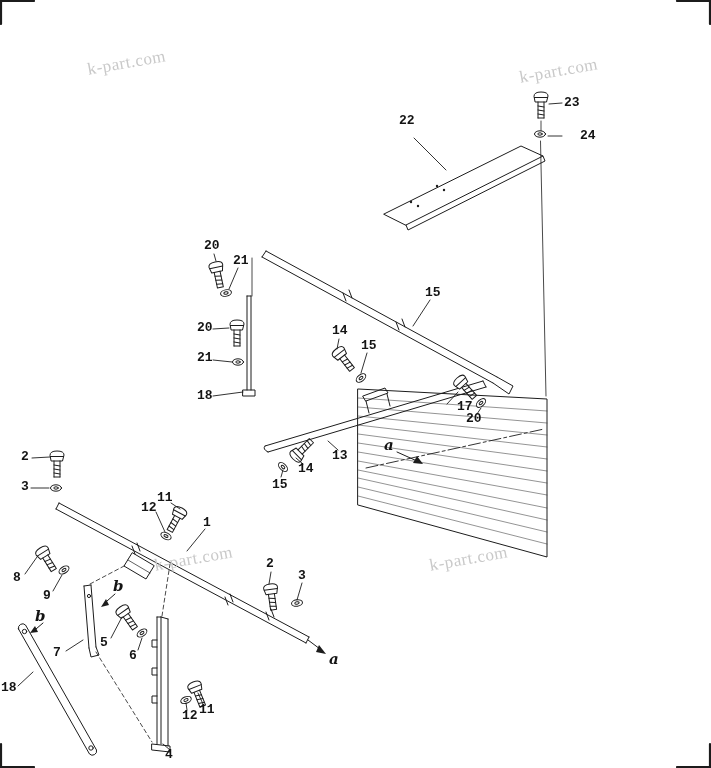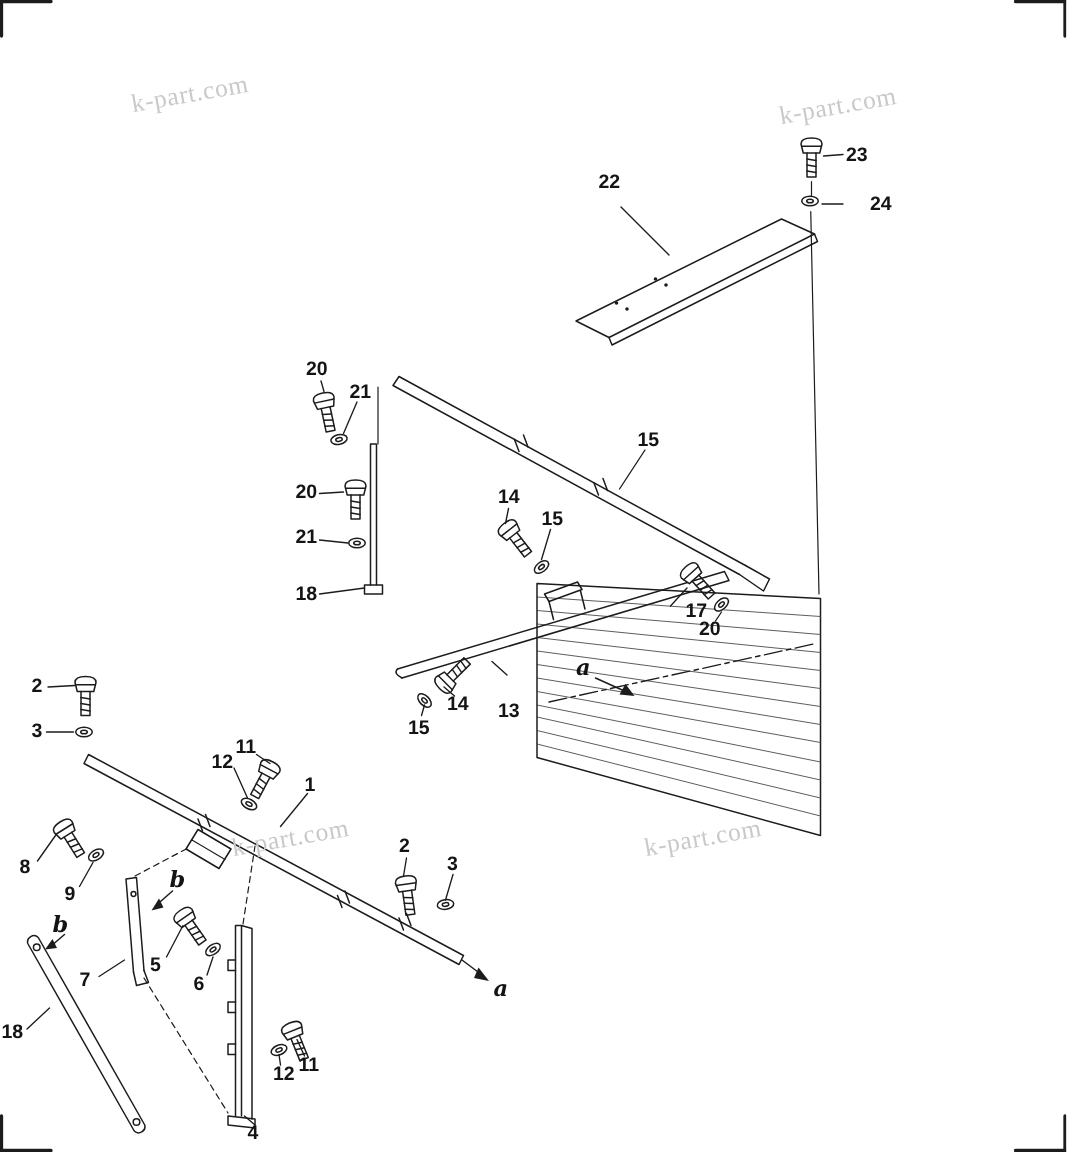--- a/index.html
+++ b/index.html
@@ -8,21 +8,21 @@
     font-family:"DejaVu Serif",serif;
   }
   #stage svg{position:absolute;left:0;top:0;}
   .wm{
     position:absolute;color:#c9c9c9;font-size:17px;letter-spacing:.5px;white-space:nowrap;
     font-family:"Liberation Serif",serif;transform:rotate(-10deg);transform-origin:left top;
     user-select:none;
   }
   .callout{
     position:absolute;font-weight:700;font-size:13px;color:#141414;line-height:1;
-    font-family:Liberation Sans, sans-serif;
+    font-family:Liberation Mono, monospace;
   }
   .viewletter{
     position:absolute;font-weight:700;font-style:italic;font-size:15px;color:#141414;line-height:1;
     font-family:"DejaVu Serif",serif;
   }
 </style>
 </head>
 <body>
 
 <div id="stage">
@@ -174,21 +174,21 @@
   <span class="callout" style="left:204px;top:239px">20</span>
   <span class="callout" style="left:233px;top:254px">21</span>
   <span class="callout" style="left:425px;top:286px">15</span>
   <span class="callout" style="left:332px;top:324px">14</span>
   <span class="callout" style="left:361px;top:339px">15</span>
   <span class="callout" style="left:197px;top:321px">20</span>
   <span class="callout" style="left:197px;top:351px">21</span>
   <span class="callout" style="left:197px;top:389px">18</span>
   <span class="callout" style="left:457px;top:400px">17</span>
   <span class="callout" style="left:466px;top:412px">20</span>
-  <span class="callout" style="left:332px;top:467px">13</span>
+  <span class="callout" style="left:332px;top:449px">13</span>
   <span class="callout" style="left:21px;top:450px">2</span>
   <span class="callout" style="left:21px;top:480px">3</span>
   <span class="callout" style="left:272px;top:478px">15</span>
   <span class="callout" style="left:298px;top:462px">14</span>
   <span class="callout" style="left:157px;top:491px">11</span>
   <span class="callout" style="left:141px;top:501px">12</span>
   <span class="callout" style="left:203px;top:516px">1</span>
   <span class="callout" style="left:266px;top:557px">2</span>
   <span class="callout" style="left:298px;top:569px">3</span>
   <span class="callout" style="left:13px;top:571px">8</span>

